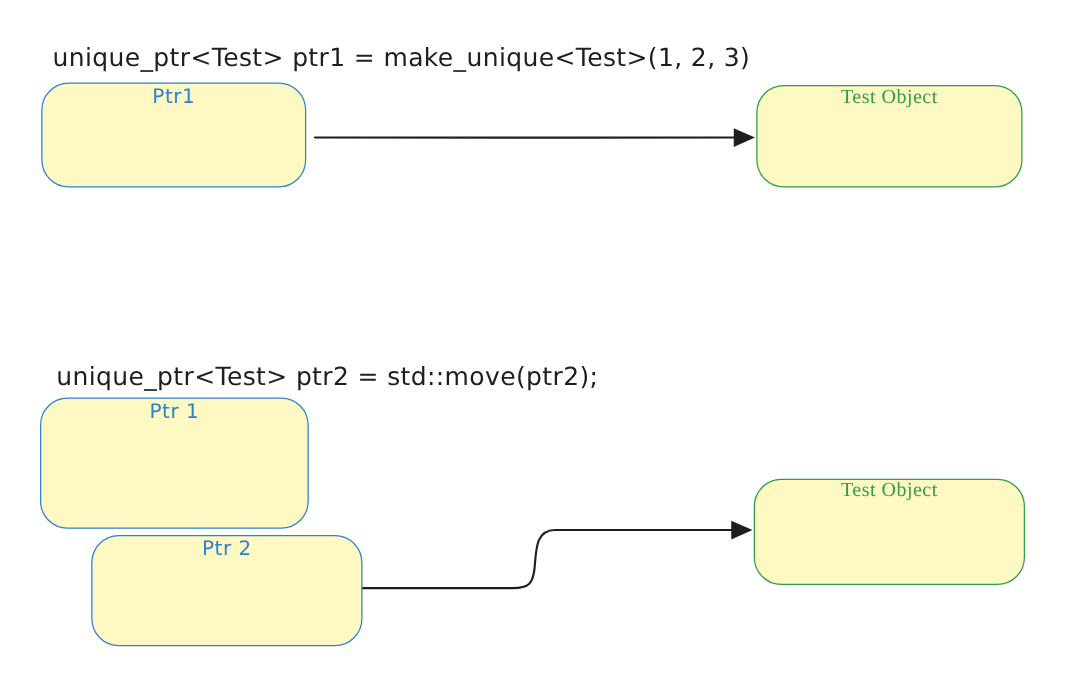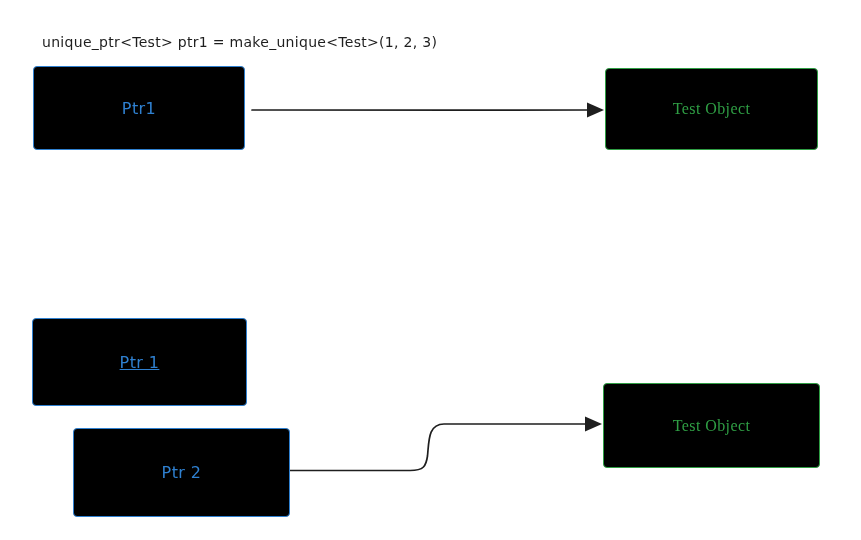--- a/index.html
+++ b/index.html
@@ -22,55 +22,55 @@
   .arrows {
     position: absolute;
     left: 0;
     top: 0;
     width: 861px;
     height: 540px;
     pointer-events: none;
   }
   .code-line {
     position: absolute;
-    font-size: 14px;
+    font-size: 20px;
     letter-spacing: 0.3px;
     font-weight: 500;
     color: var(--ink, #1e1e1e);
     white-space: nowrap;
   }
   .code-line.t1 { left: 42px; top: 34px; }
   .code-line.t2 { left: 45px; top: 289px; }
   .node {
     position: absolute;
     box-sizing: border-box;
-    border-radius: 4px;
-    background: #000000;
+    border-radius: 22px;
+    background: #fef9c3;
     display: flex;
-    align-items: center;
+    align-items: flex-start;
     justify-content: center;
     font-size: 16px;
     letter-spacing: 0.4px;
     font-weight: 500;
     white-space: nowrap;
   }
   .node.blue {
     border: 1.8px solid var(--blue, #2f80d0);
     color: var(--blue, #2f80d0);
   }
   .node.green {
     border: 1.8px solid var(--green, #2f9e44);
     color: var(--green, #2f9e44);
     font-family: Liberation Serif, serif;
   }
   
   .ptr1-top   { left: 33px;  top: 66px;  width: 212px; height: 84px; }
   .obj-top    { left: 605px; top: 68px;  width: 213px; height: 82px; }
   
-  .ptr1-bot   { left: 32px;  top: 318px; width: 215px; height: 88px; text-decoration: underline; }
+  .ptr1-bot   { left: 32px;  top: 318px; width: 215px; height: 105px; }
   .ptr2-bot   { left: 33px;  top: 428px; width: 217px; height: 89px; margin-left: 40px; }
   .obj-bot    { left: 603px; top: 383px; width: 217px; height: 85px; }
 </style>
 </head>
 <body>
 
 <div class="canvas">
 
   <svg class="arrows" viewBox="0 0 861 540" xmlns="http://www.w3.org/2000/svg">
 
@@ -84,20 +84,21 @@
   <div class="code-line t1">unique_ptr&lt;Test&gt; ptr1 = make_unique&lt;Test&gt;(1, 2, 3)</div>
 
   <div class="node blue ptr1-top">
     <span>Ptr1</span>
   </div>
 
   <div class="node green obj-top">
     <span>Test Object</span>
   </div>
 
+  <div class="code-line t2">unique_ptr&lt;Test&gt; ptr2 = std::move(ptr2);</div>
 
   <div class="node blue ptr1-bot">
     <span>Ptr 1</span>
   </div>
 
   <div class="node blue ptr2-bot">
     <span>Ptr 2</span>
   </div>
 
   <div class="node green obj-bot">

